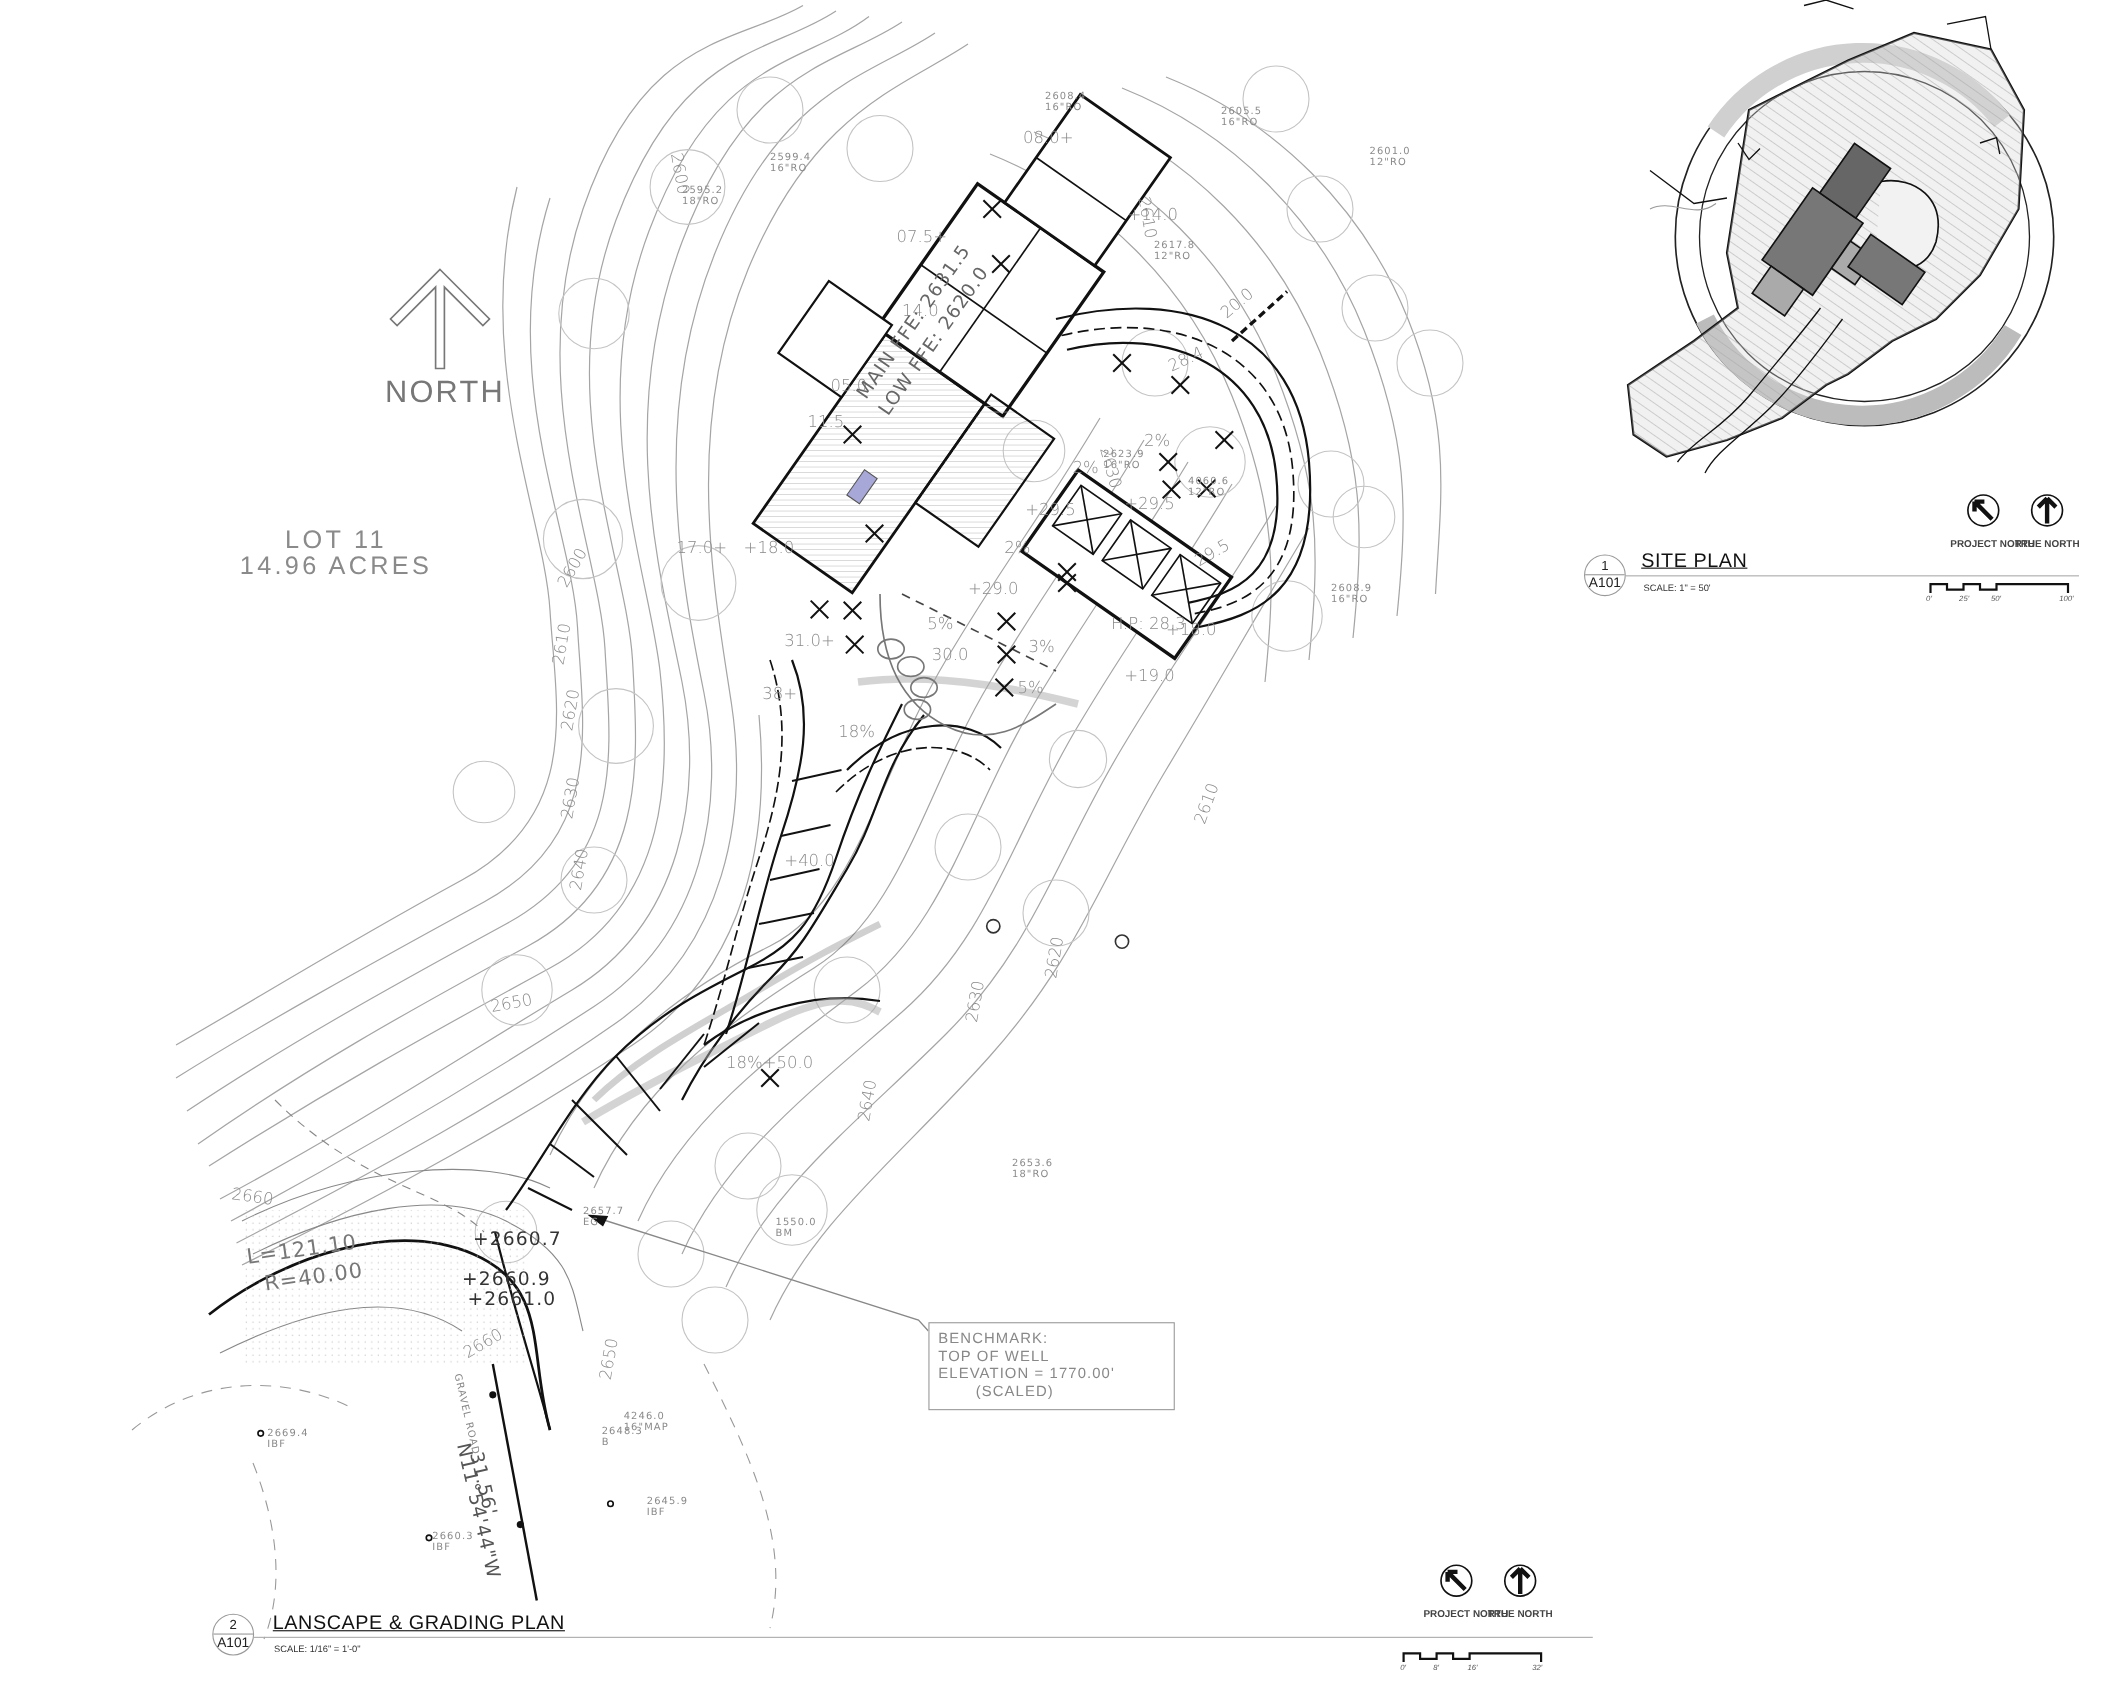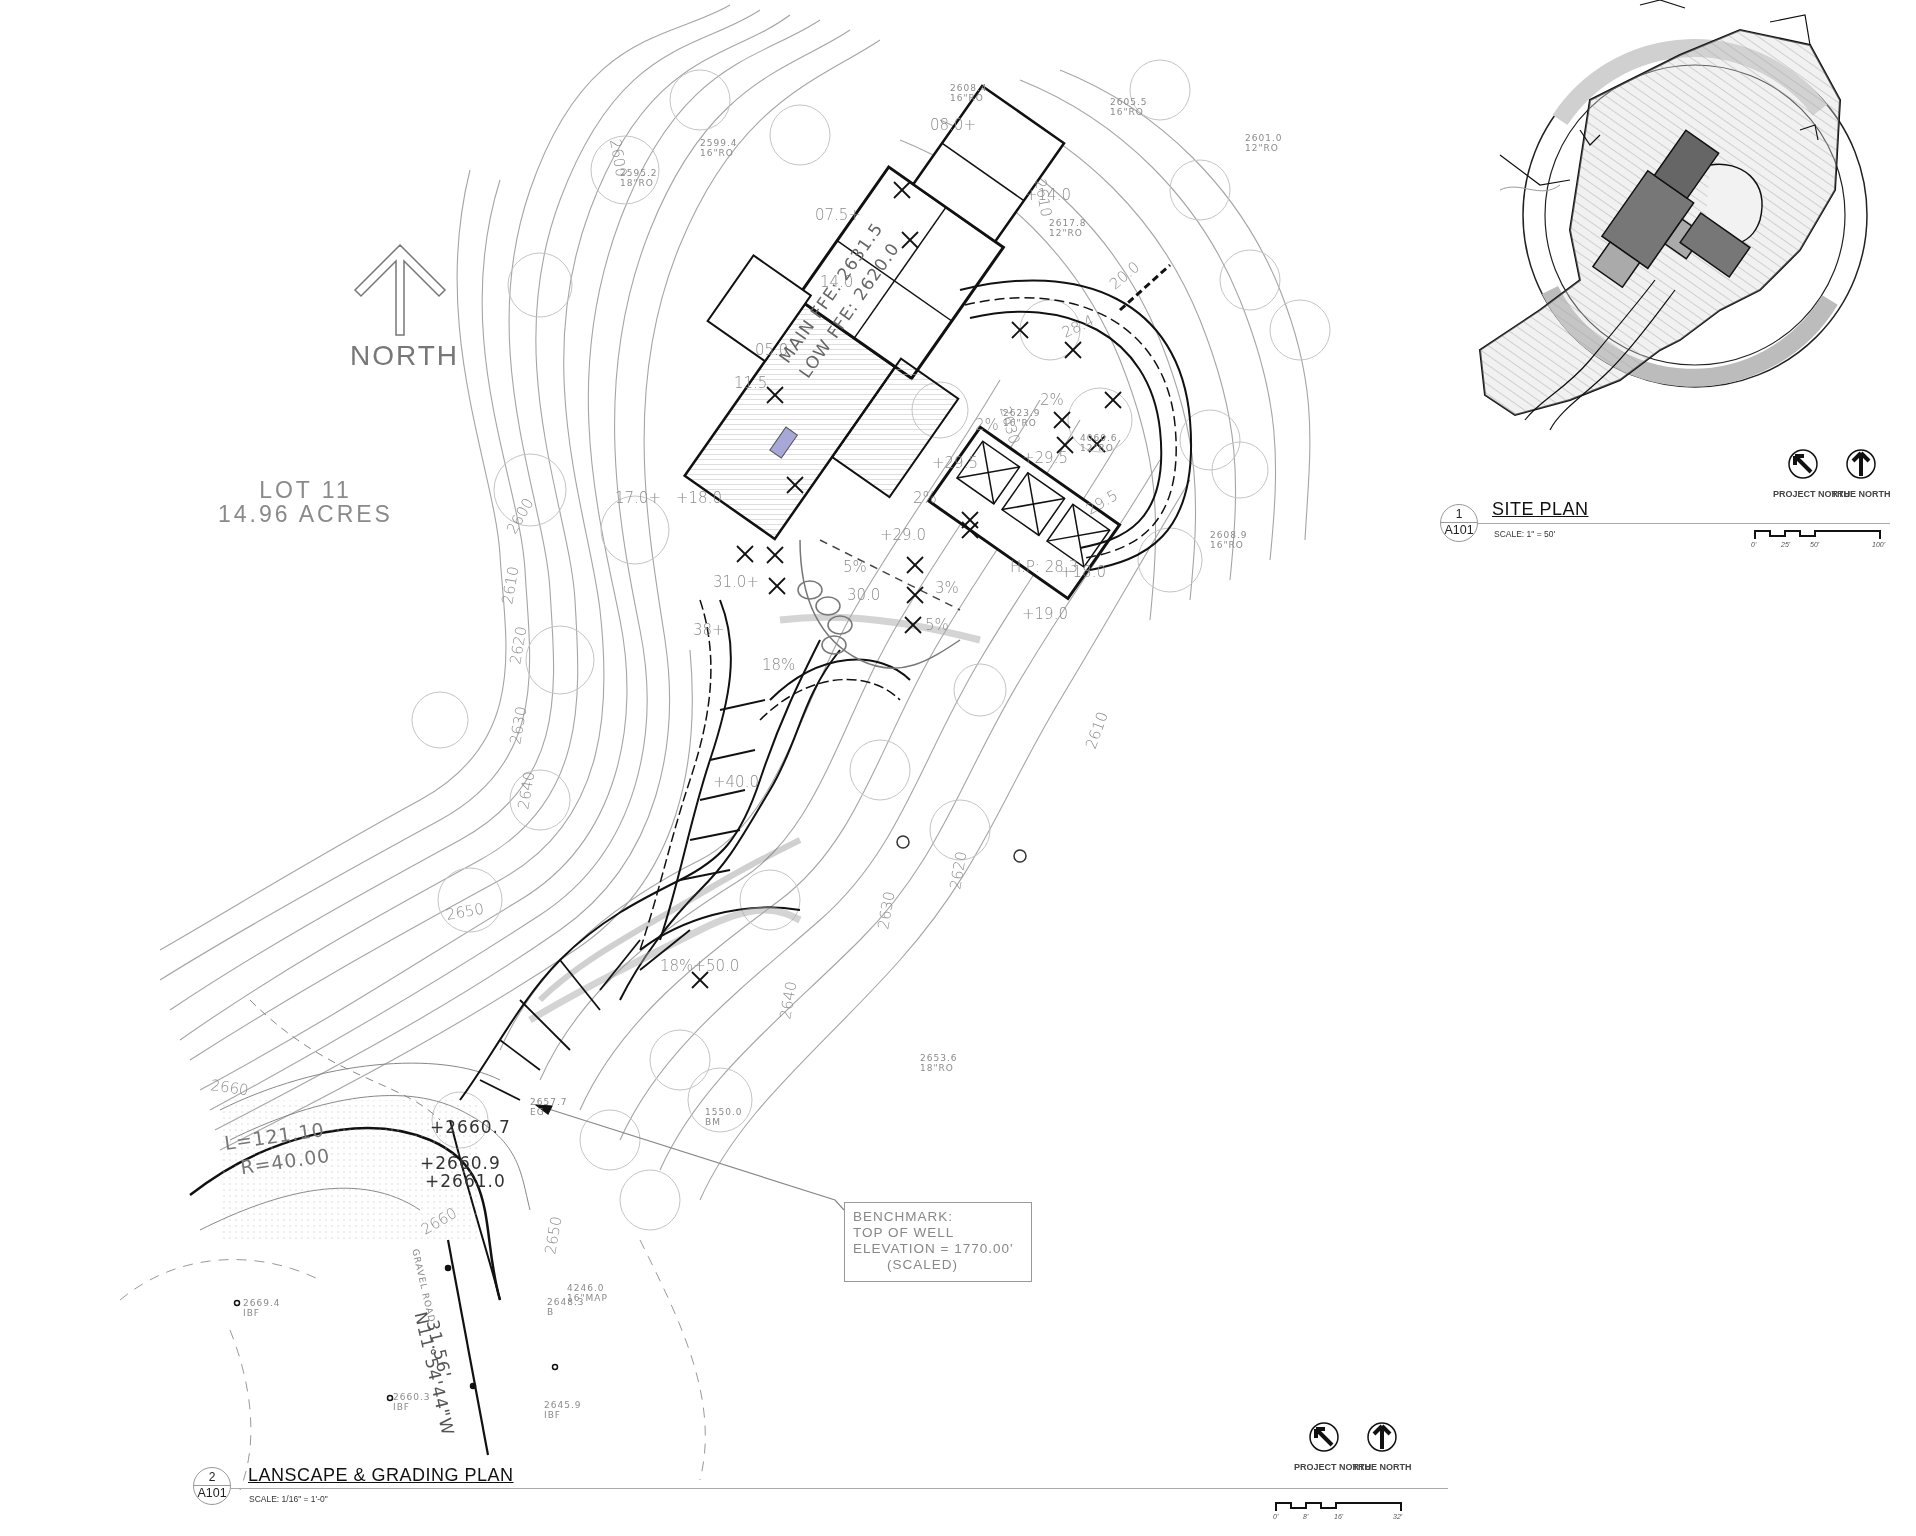--- a/index.html
+++ b/index.html
@@ -4,21 +4,21 @@
 <style>
   html, body { margin:0; padding:0; background:#ffffff; }
   body { width:1916px; height:1536px; position:relative; overflow:hidden; font-family:"Liberation Sans", sans-serif; color:#222; }
   .sheet { position:absolute; left:0; top:0; width:1916px; height:1536px; }
   svg.plan { position:absolute; left:0; top:0; width:1916px; height:1536px; }
   .cad { font-family:"DejaVu Sans", sans-serif; font-weight:200; fill:#8a8a8a; }
   .cadtxt { position:absolute; font-family:"DejaVu Sans", sans-serif; color:#8a8a8a; letter-spacing:1px; }
   .north-label { position:absolute; left:350px; top:340px; font-size:28px; color:#777; letter-spacing:2px; font-weight:300; }
   .lot { position:absolute; left:218px; top:478px; text-align:center; color:#8a8a8a; font-size:23px; letter-spacing:3px; font-weight:300; line-height:24px; }
   .lot .lot-name { text-underline-offset:2px; }
-  .benchmark { position:absolute; left:844px; top:1202px; width:188px; height:80px; border:1.5px solid #999; background:#fff; color:#888; font-size:13.5px; line-height:16px; padding:6px 8px 0 8px; box-sizing:border-box; letter-spacing:1px; }
+  .benchmark { position:absolute; left:844px; top:1202px; width:224px; height:80px; border:1.5px solid #999; background:#fff; color:#888; font-size:13.5px; line-height:16px; padding:6px 8px 0 8px; box-sizing:border-box; letter-spacing:1px; }
   .benchmark div { white-space:nowrap; }
   .title-block { position:absolute; }
   .bubble { position:absolute; width:38px; height:38px; border:1.5px solid #999; border-radius:50%; background:#fff; box-sizing:border-box; text-align:center; font-size:12px; color:#222; }
   .bubble .num { position:absolute; left:0; right:0; top:3px; line-height:13px; }
   .bubble .sheet-ref { position:absolute; left:0; right:0; top:18px; line-height:14px; font-size:12.5px; }
   .bubble .divider { position:absolute; left:0; right:0; top:17px; border-top:1px solid #999; }
   .ttl { position:absolute; font-size:18px; color:#111; letter-spacing:0.5px; white-space:nowrap;text-decoration:underline; }
   .scale-txt { position:absolute; font-size:8.5px; color:#333; white-space:nowrap; }
   .rule { position:absolute; height:0; border-top:1.5px solid #aaa; }
   .compass { position:absolute; width:32px; height:32px; }
@@ -370,21 +370,21 @@
       <div>B</div>
     </div>
   <div class="cadtxt" style="left:243px;top:1298px;font-size:9px;line-height:10px;">
       <div>2669.4</div>
       <div>IBF</div>
     </div>
   <div class="cadtxt" style="left:393px;top:1392px;font-size:9px;line-height:10px;">
       <div>2660.3</div>
       <div>IBF</div>
     </div>
-  <div class="cadtxt" style="left:544px;top:1360px;font-size:9px;line-height:10px;margin-top:40px;">
+  <div class="cadtxt" style="left:588px;top:1360px;font-size:9px;line-height:10px;">
       <div>2645.9</div>
       <div>IBF</div>
     </div>
   <div class="cadtxt" style="left:567px;top:1283px;font-size:9px;line-height:10px;">
       <div>4246.0</div>
       <div>16"MAP</div>
     </div>
   <div class="cadtxt" style="left:530px;top:1097px;font-size:9px;line-height:10px;">
       <div>2657.7</div>
       <div>EG</div>

